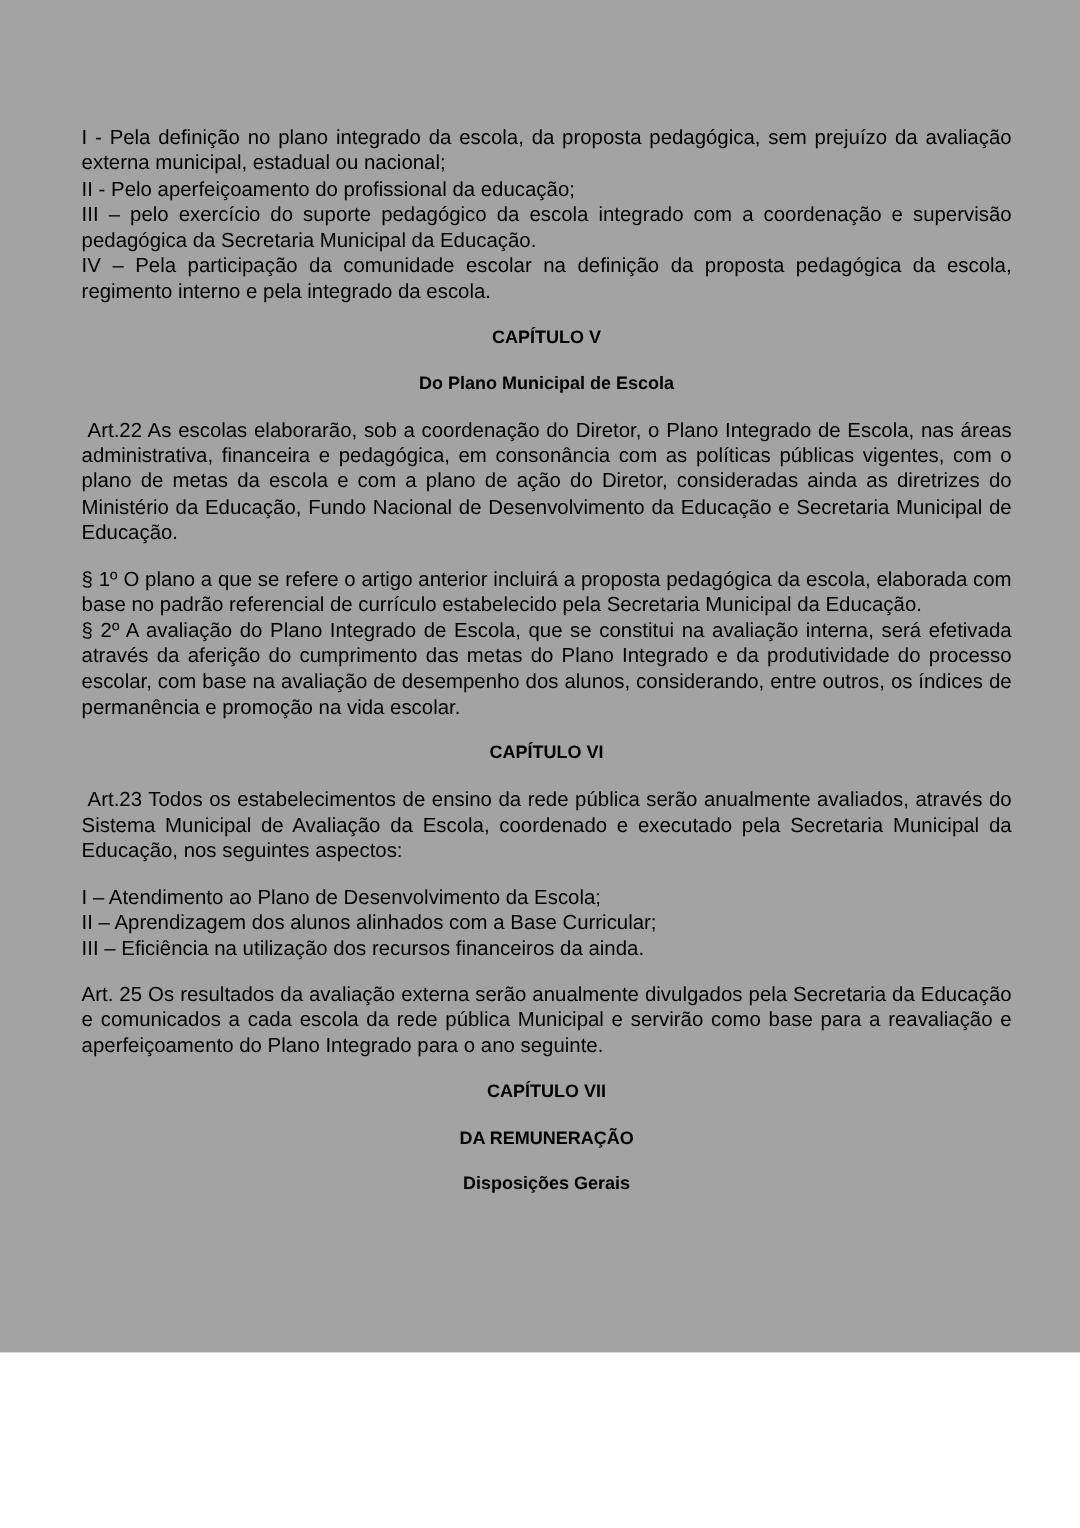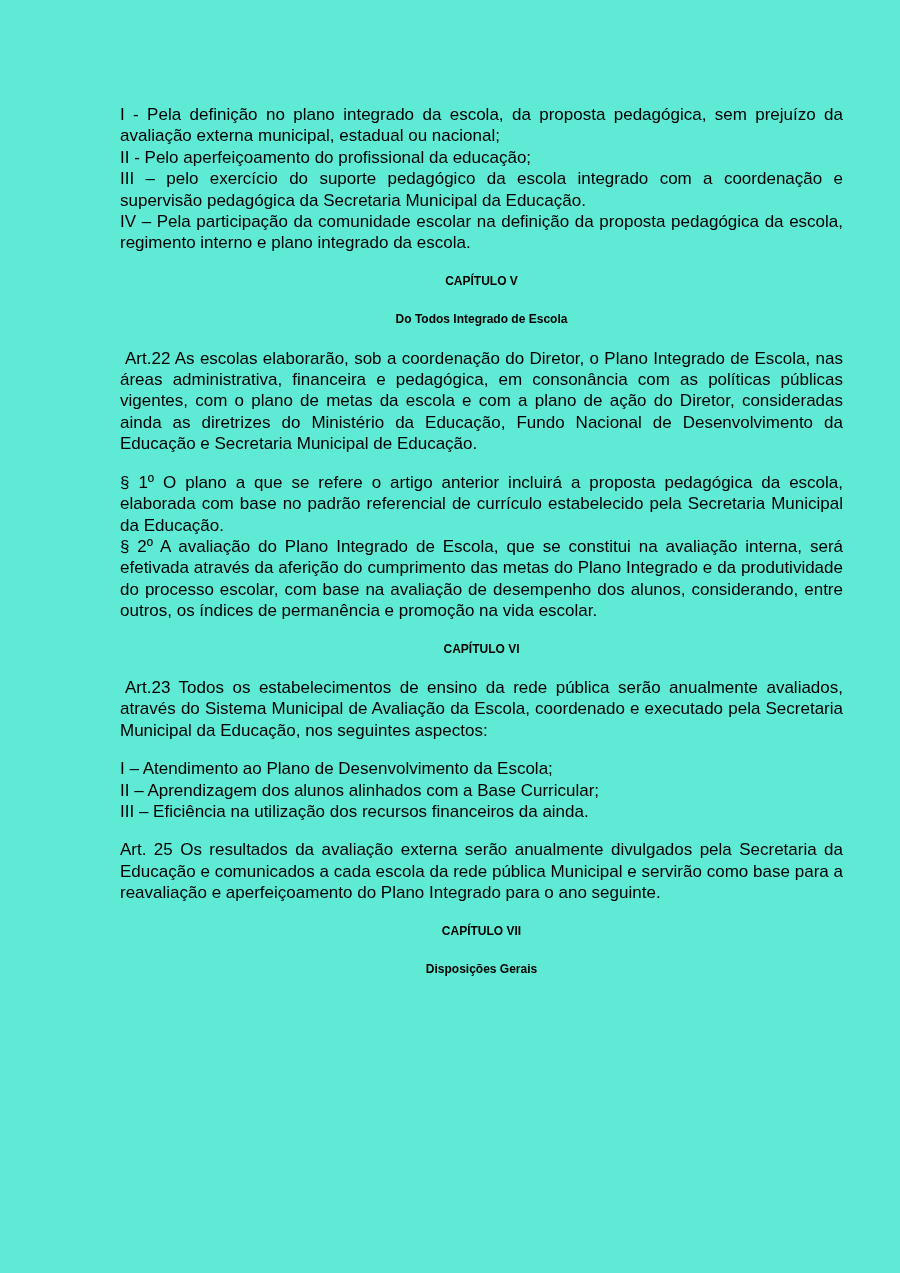--- a/index.html
+++ b/index.html
@@ -10,63 +10,63 @@
   body {
     width: 900px;
     height: 1273px;
     font-family: "Liberation Sans", "DejaVu Sans", sans-serif;
     color: #000000;
     overflow: hidden;
   }
   .page {
     box-sizing: border-box;
     width: 900px;
-    height: 1273px;
-    padding: 104px 57px 0 120px;
-    background: #5eead4;
+    height: 1127px;
+    padding: 104px 57px 0 68px;
+    background: #a3a3a3;
   }
   .block {
     margin: 0 0 17px 0;
   }
   .para {
     margin: 0;
     font-size: 17px;
     line-height: 21.4px;
     text-align: justify;
     color: #000000;
   }
   .para .bold {
     font-weight: normal;
   }
   .indent {
     text-indent: 5px;
   }
   .heading {
     margin: 0 0 17px 0;
-    font-size: 12px;
+    font-size: 15px;
     line-height: 21.4px;
     font-weight: bold;
     text-align: center;
     color: #000000;
   }
 </style>
 </head>
 <body>
 
 <div class="page">
 
   <section class="block">
     <p class="para">I - Pela definição no plano integrado da escola, da proposta pedagógica, sem prejuízo da avaliação externa municipal, estadual ou nacional;</p>
     <p class="para">II - Pelo aperfeiçoamento do profissional da educação;</p>
     <p class="para">III – pelo exercício do suporte pedagógico da escola integrado com a coordenação e supervisão pedagógica da Secretaria Municipal da Educação.</p>
-    <p class="para">IV – Pela participação da comunidade escolar na definição da proposta pedagógica da escola, regimento interno e plano integrado da escola.</p>
+    <p class="para">IV – Pela participação da comunidade escolar na definição da proposta pedagógica da escola, regimento interno e pela integrado da escola.</p>
   </section>
 
   <h2 class="heading">CAPÍTULO V</h2>
-  <h3 class="heading">Do Todos Integrado de Escola</h3>
+  <h3 class="heading">Do Plano Municipal de Escola</h3>
 
   <section class="block">
     <p class="para indent"><b class="bold">Art.22</b><span> As escolas elaborarão, sob a coordenação do Diretor, o Plano Integrado de Escola, nas áreas administrativa, financeira e pedagógica, em consonância com as políticas públicas vigentes, com o plano de metas da escola e com a plano de ação do Diretor, consideradas ainda as diretrizes do Ministério da Educação, Fundo Nacional de Desenvolvimento da Educação e Secretaria Municipal de Educação.</span></p>
   </section>
 
   <section class="block">
     <p class="para"><b class="bold">§ 1º</b><span> O plano a que se refere o artigo anterior incluirá a proposta pedagógica da escola, elaborada com base no padrão referencial de currículo estabelecido pela Secretaria Municipal da Educação.</span></p>
     <p class="para"><b class="bold">§ 2º</b><span> A avaliação do Plano Integrado de Escola, que se constitui na avaliação interna, será efetivada através da aferição do cumprimento das metas do Plano Integrado e da produtividade do processo escolar, com base na avaliação de desempenho dos alunos, considerando, entre outros, os índices de permanência e promoção na vida escolar.</span></p>
   </section>
 
@@ -80,15 +80,16 @@
     <p class="para">I – Atendimento ao Plano de Desenvolvimento da Escola;</p>
     <p class="para">II – Aprendizagem dos alunos alinhados com a Base Curricular;</p>
     <p class="para">III – Eficiência na utilização dos recursos financeiros da ainda.</p>
   </section>
 
   <section class="block">
     <p class="para"><b class="bold">Art. 25</b><span> Os resultados da avaliação externa serão anualmente divulgados pela Secretaria da Educação e comunicados a cada escola da rede pública Municipal e servirão como base para a reavaliação e aperfeiçoamento do Plano Integrado para o ano seguinte.</span></p>
   </section>
 
   <h2 class="heading">CAPÍTULO VII</h2>
+  <h3 class="heading">DA REMUNERAÇÃO</h3>
   <h3 class="heading">Disposições Gerais</h3>
 
 </div>
 
 </body></html>

